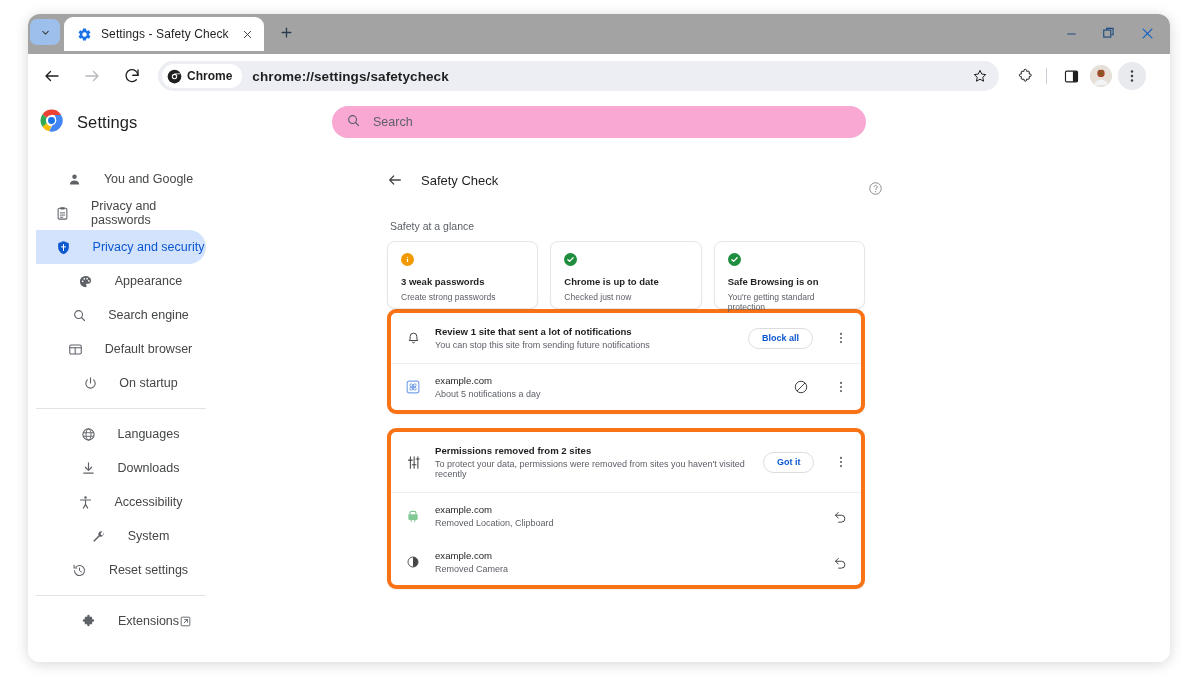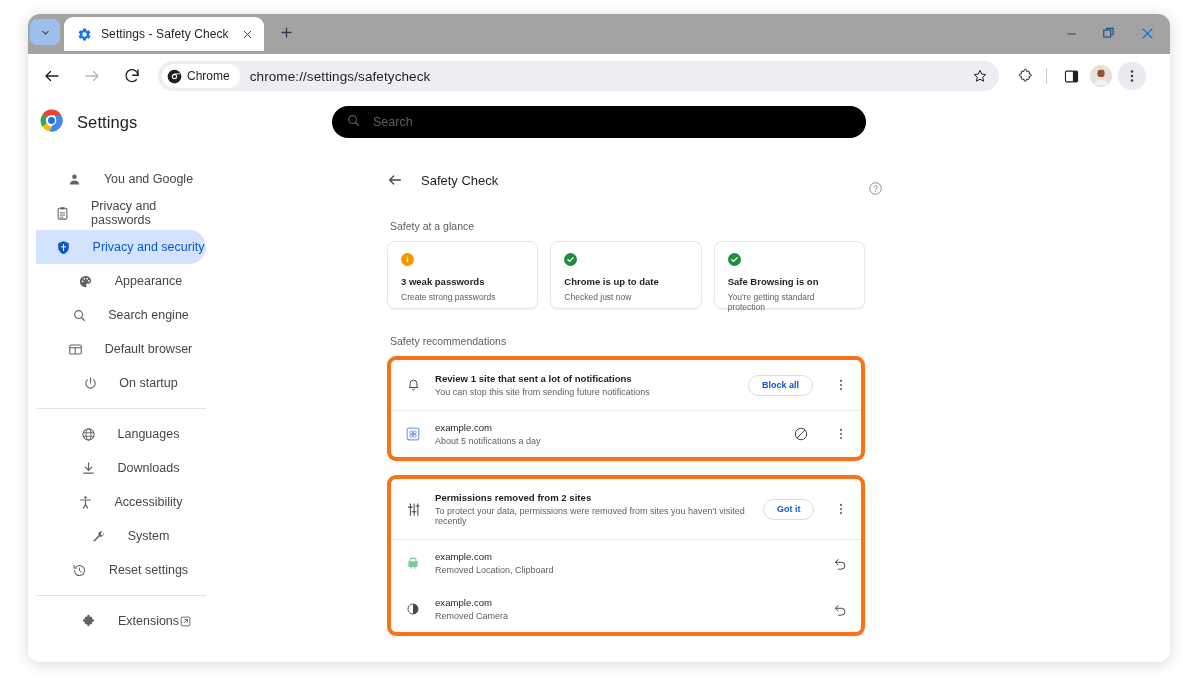--- a/index.html
+++ b/index.html
@@ -75,20 +75,21 @@
   }
 
   
   #toolbar {
     height: 44px;
     background: #ffffff;
     display: flex;
     align-items: center;
     padding: 0 24px 0 4px;
     gap: 0px;
+    font-weight: bold;
   }
   .navbtn {
     width: 34px; height: 34px; margin: 0 3px;
     display: flex; align-items: center; justify-content: center;
     border-radius: 50%;
   }
   #omnibox {
     flex: 1 1 auto;
     height: 30px;
     margin: 0 8px 0 6px;
@@ -147,21 +148,21 @@
   }
   #brand {
     width: 206px;
     display: flex; align-items: center; gap: 14px;
     padding-left: 12px;
   }
   #brand-title { font-size: 16.5px; color: #1f1f1f; letter-spacing: .1px; }
   #searchbox {
     width: 534px;
     height: 32px;
-    background: #000000;
+    background: #f9a8d4;
     border-radius: 16px;
     display: flex; align-items: center;
     gap: 12px;
     padding-left: 14px;
     margin-left: 98px;
   }
   #search-text { font-size: 12.5px; color: #5b5f66; }
 
   
   #sidebar {
@@ -628,21 +629,20 @@
             <div class="badge" style="background:#1e8e3e;">
               <svg width="9" height="9" viewBox="0 0 24 24">
                   <path d="M5 12.5l4.6 4.6L19 7.4" fill="none" stroke="#fff" stroke-width="3.4" stroke-linecap="round" stroke-linejoin="round"></path>
                 </svg>
             </div>
             <div class="gtitle">Safe Browsing is on</div>
             <div class="gsub">You're getting standard protection</div>
           </div>
         </div>
 
-        <div class="section-label">Safety recommendations</div>
 
         <div class="rcard">
           <div class="rhead">
             <span class="rhead-ico">
               <svg width="15" height="15" viewBox="0 0 24 24">
                 <path d="M12 3.4a5.4 5.4 0 015.4 5.4v4l1.4 2.4H5.2l1.4-2.4v-4A5.4 5.4 0 0112 3.4z" fill="none" stroke="#444746" stroke-width="1.6" stroke-linejoin="round"></path>
                 <path d="M10.2 17.8a1.9 1.9 0 003.6 0" fill="none" stroke="#444746" stroke-width="1.6" stroke-linecap="round"></path>
               </svg>
             </span>
             <div class="rhead-txt">

